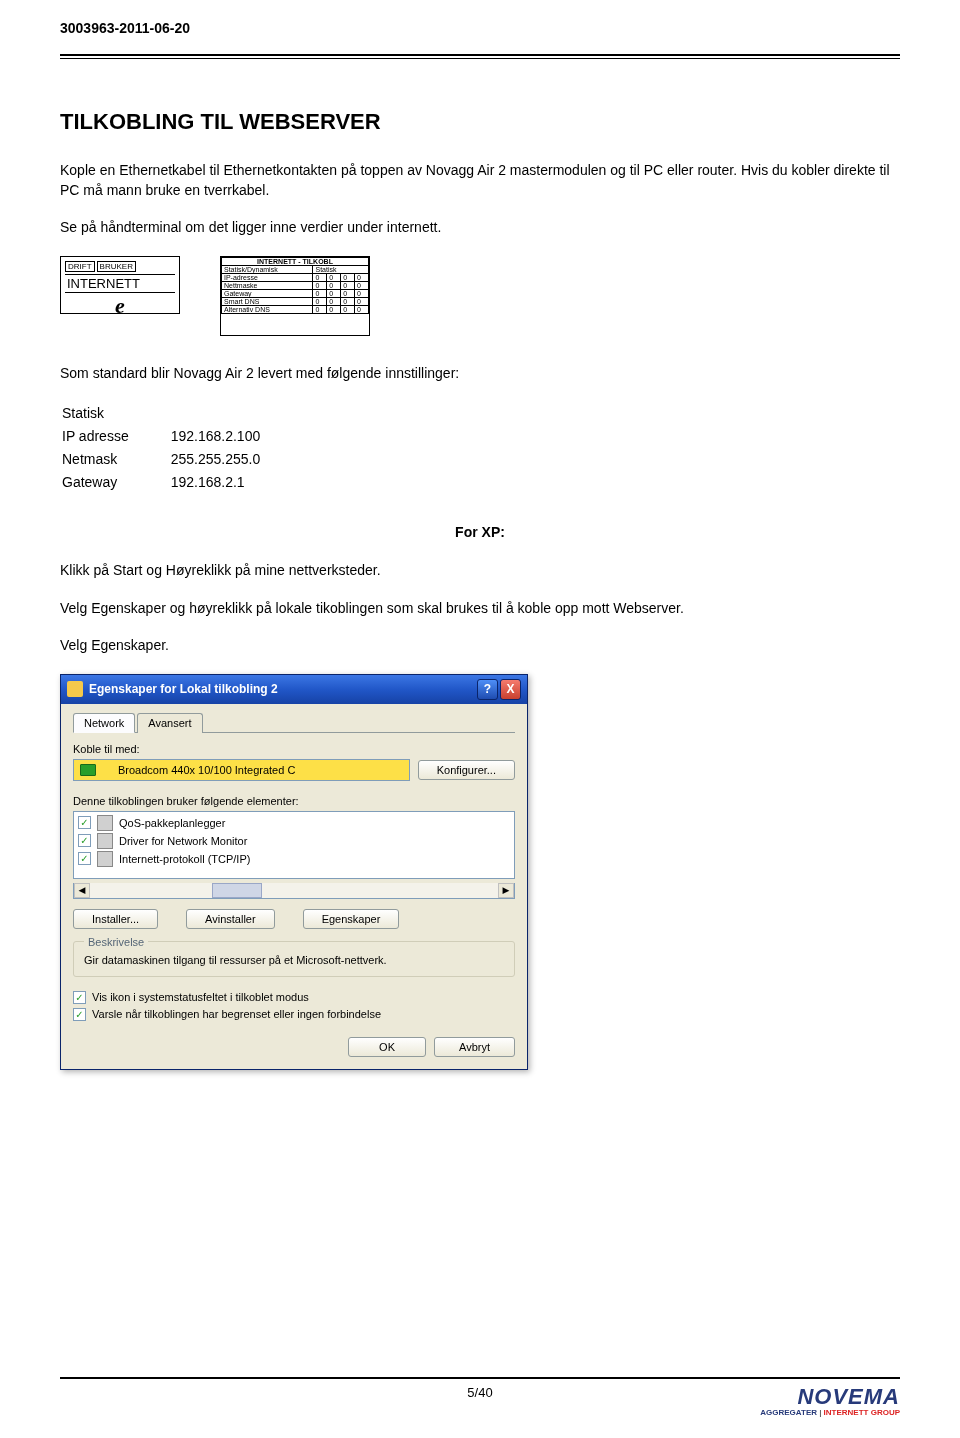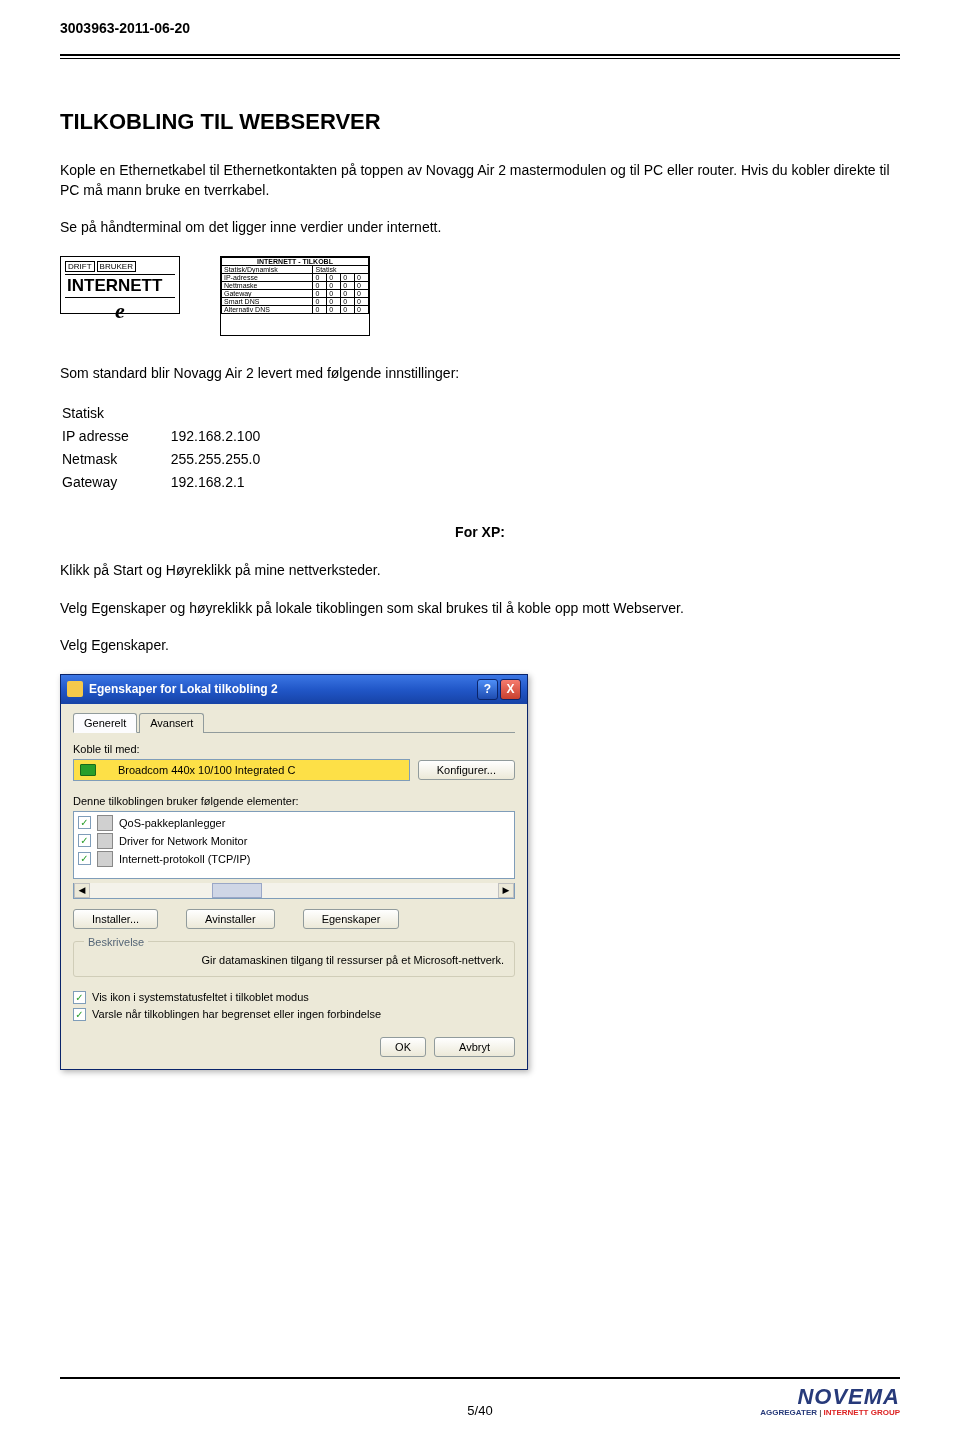--- a/index.html
+++ b/index.html
@@ -16,21 +16,21 @@
   }
   .docid { font-weight: bold; font-size: 14px; margin-bottom: 4px; }
   .hr1 { border: none; border-top: 2px solid #000; margin-top: 18px; }
   .hr2 { border: none; border-top: 1px solid #000; margin-top: 2px; margin-bottom: 50px; }
   h1 { font-size: 22px; font-weight: bold; margin-bottom: 26px; }
   p { margin-bottom: 18px; line-height: 1.4; }
   .lcd-row { display: flex; gap: 40px; margin-bottom: 28px; }
   .lcd1 { width: 120px; height: 58px; border: 1px solid #000; background: #fff; padding: 4px; font-size: 9px; }
   .lcd1-top { display:flex; gap:2px; margin-bottom:2px;}
   .lcd1-top span{border:1px solid #000;padding:0 2px;font-size:8px;}
-  .lcd1-mid { font-weight: bold; font-size: 17px; border:1px solid #000;border-left:none;border-right:none;padding:1px 2px;}
+  .lcd1-mid { font-weight: normal; font-size: 13px; border:1px solid #000;border-left:none;border-right:none;padding:1px 2px;}
   .lcd1-icon { font-size: 22px; text-align:center; font-style:italic; font-weight:bold; font-family: Georgia, serif;}
   .lcd2 { width: 150px; height: 80px; border: 1px solid #000; background: #fff; font-size:8px;}
   .lcd2 table{border-collapse:collapse;width:100%;font-size:7px;}
   .lcd2 td,.lcd2 th{border:1px solid #000;padding:0 2px;white-space:nowrap;}
   .settings-table { margin-bottom: 28px; }
   .settings-table td { padding-right: 40px; line-height:1.5;}
   .bold { font-weight: bold; text-align: center; }
 
   
   .xp-window {
@@ -95,29 +95,29 @@
   .xp-hscroll{display:flex;justify-content:space-between;border:1px solid #7f9db9;border-top:none;background:#ece9d8;height:16px;margin-bottom:10px;}
   .xp-hscroll .arrow{width:16px;background:#ece9d8;border:1px solid #c0c0c0;display:flex;align-items:center;justify-content:center;font-size:9px;cursor:pointer;}
   .xp-hscroll .track{flex:1;background:#f4f2ea;position:relative;}
   .xp-hscroll .thumb{position:absolute;left:30%;width:50px;height:100%;background:#cfd6e6;border:1px solid #9aa7c7;}
   .xp-btn-row { display:flex; gap:28px; margin-bottom:12px;}
   .xp-fieldset {
     border:1px solid #d0cdb8; border-radius:3px; padding:8px 10px 10px 10px;
     margin-bottom:14px;
   }
   .xp-fieldset-label{ color:#567; font-size:11px; padding:0 4px; position:relative; top:-14px; background:#ece9d8; display:inline-block;}
-  .xp-fieldset-text{margin-top:-8px;text-align:right;}
+  .xp-fieldset-text{margin-top:-8px;}
   .xp-check-row{ display:flex; align-items:center; gap:6px; margin-bottom:4px;}
   .xp-footer{ display:flex; justify-content:flex-end; gap:8px;}
 
   
   .page-footer{
     position:absolute; bottom:20px; left:60px; right:60px;
     border-top:2px solid #000; padding-top:6px;
-    display:flex; justify-content:space-between; align-items:flex-end;
+    display:flex; justify-content:space-between; align-items:flex-start;
   }
   .page-footer-center{ font-size:13px; position:absolute; left:50%; transform:translateX(-50%);}
   .logo { text-align:right; line-height:1.1;}
   .logo-main{ font-size:22px; font-weight:bold; color:#273a7a; font-style:italic; letter-spacing:1px;}
   .logo-sub{ font-size:8px;}
   .logo-sub .agg{ color:#273a7a; font-weight:bold;}
   .logo-sub .exh{ color:#d22; font-weight:bold;}
 </style>
 </head>
 <body>
@@ -223,21 +223,21 @@
       <span class="xp-titlebar-icon"></span>
       <span>Egenskaper for Lokal tilkobling 2</span>
     </div>
     <div class="xp-titlebar-btns">
       <div class="xp-title-btn">?</div>
       <div class="xp-title-btn close">X</div>
     </div>
   </div>
   <div class="xp-body">
     <div class="xp-tabs">
-      <div class="xp-tab active">Generelt</div>
+      <div class="xp-tab active">Network</div>
       <div class="xp-tab">Avansert</div>
     </div>
 
     <div class="xp-label">Koble til med:</div>
     <div class="xp-device-row">
       <div class="xp-device-box">
         <span class="nic-icon"></span>
         <span>Broadcom 440x 10/100 Integrated C</span>
       </div>
       <button class="xp-btn">Konfigurer...</button>
@@ -283,21 +283,21 @@
     <div class="xp-check-row">
       <span class="xp-check">✓</span>
       <span>Vis ikon i systemstatusfeltet i tilkoblet modus</span>
     </div>
     <div class="xp-check-row" style="margin-bottom:16px;">
       <span class="xp-check">✓</span>
       <span>Varsle når tilkoblingen har begrenset eller ingen forbindelse</span>
     </div>
 
     <div class="xp-footer">
-      <button class="xp-btn" style="padding:3px 14px;">OK</button>
+      <button class="xp-btn" style="padding:3px 30px;">OK</button>
       <button class="xp-btn" style="padding:3px 24px;">Avbryt</button>
     </div>
   </div>
 </div>
 
 <div class="page-footer">
   <span></span>
   <span class="page-footer-center">5/40</span>
   <div class="logo">
     <div class="logo-main">NOVEMA</div>

